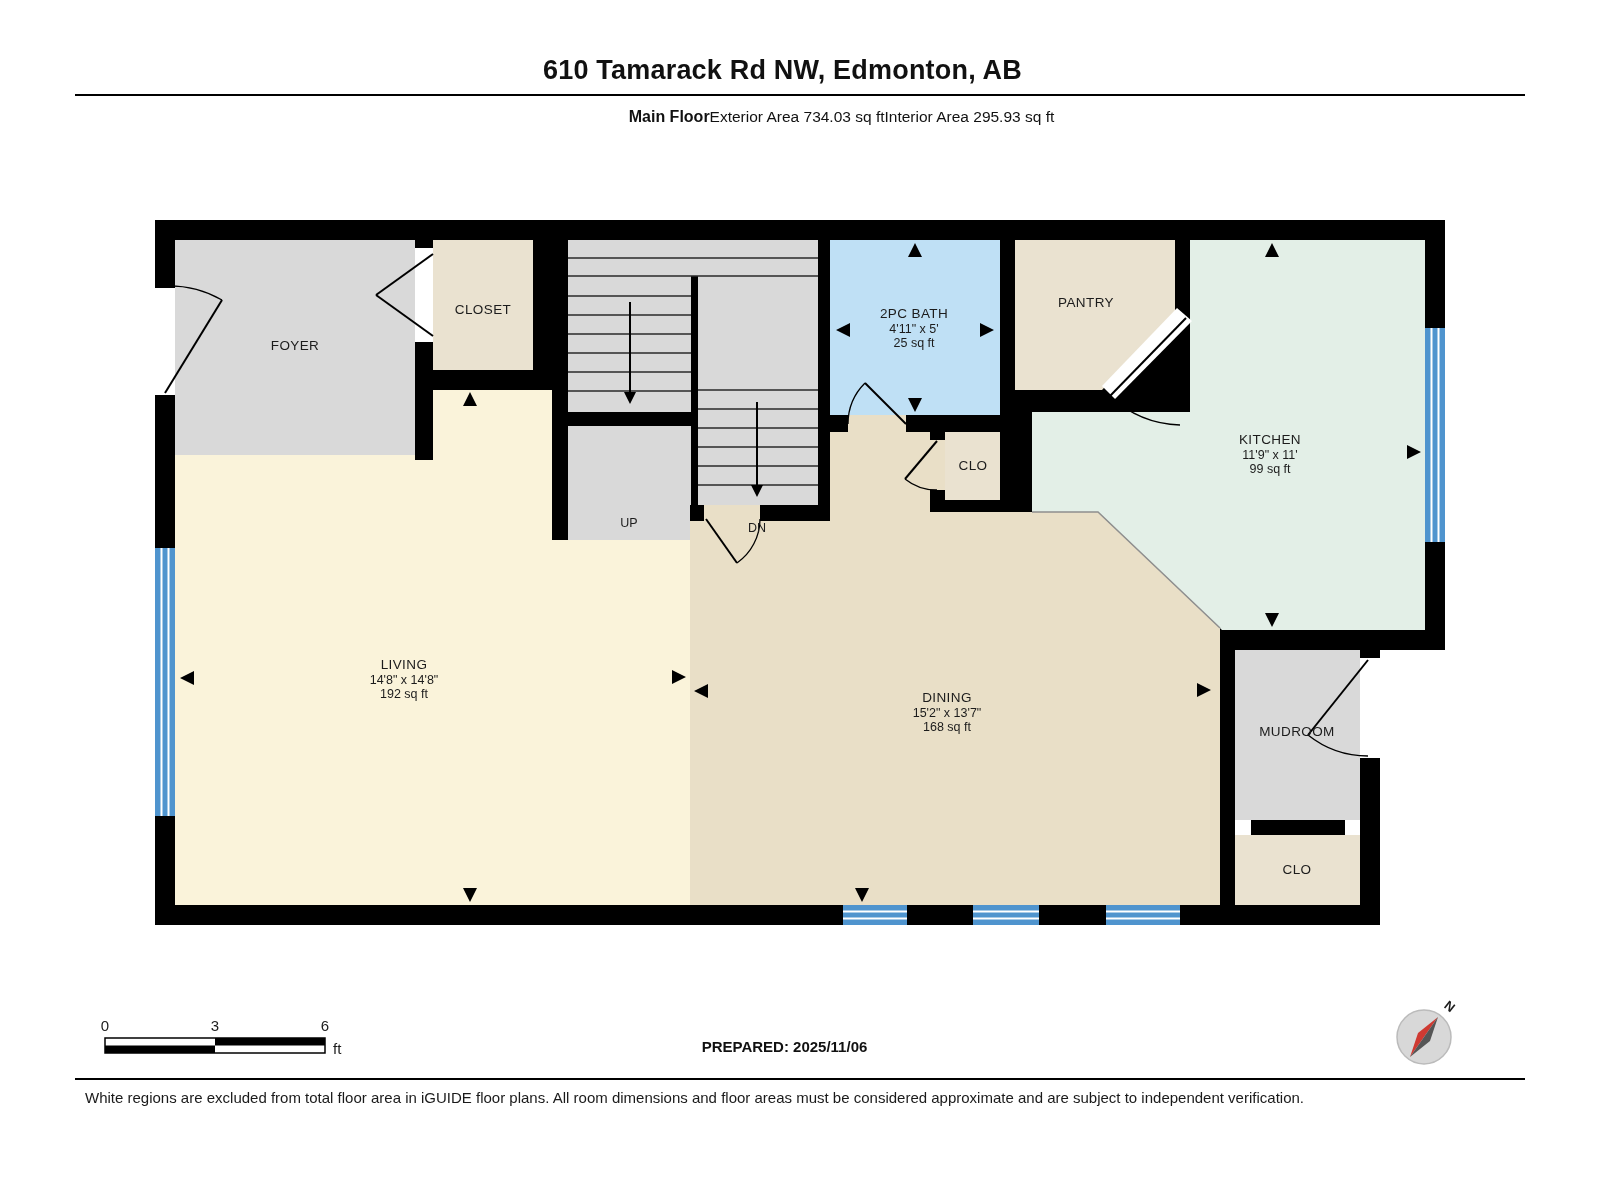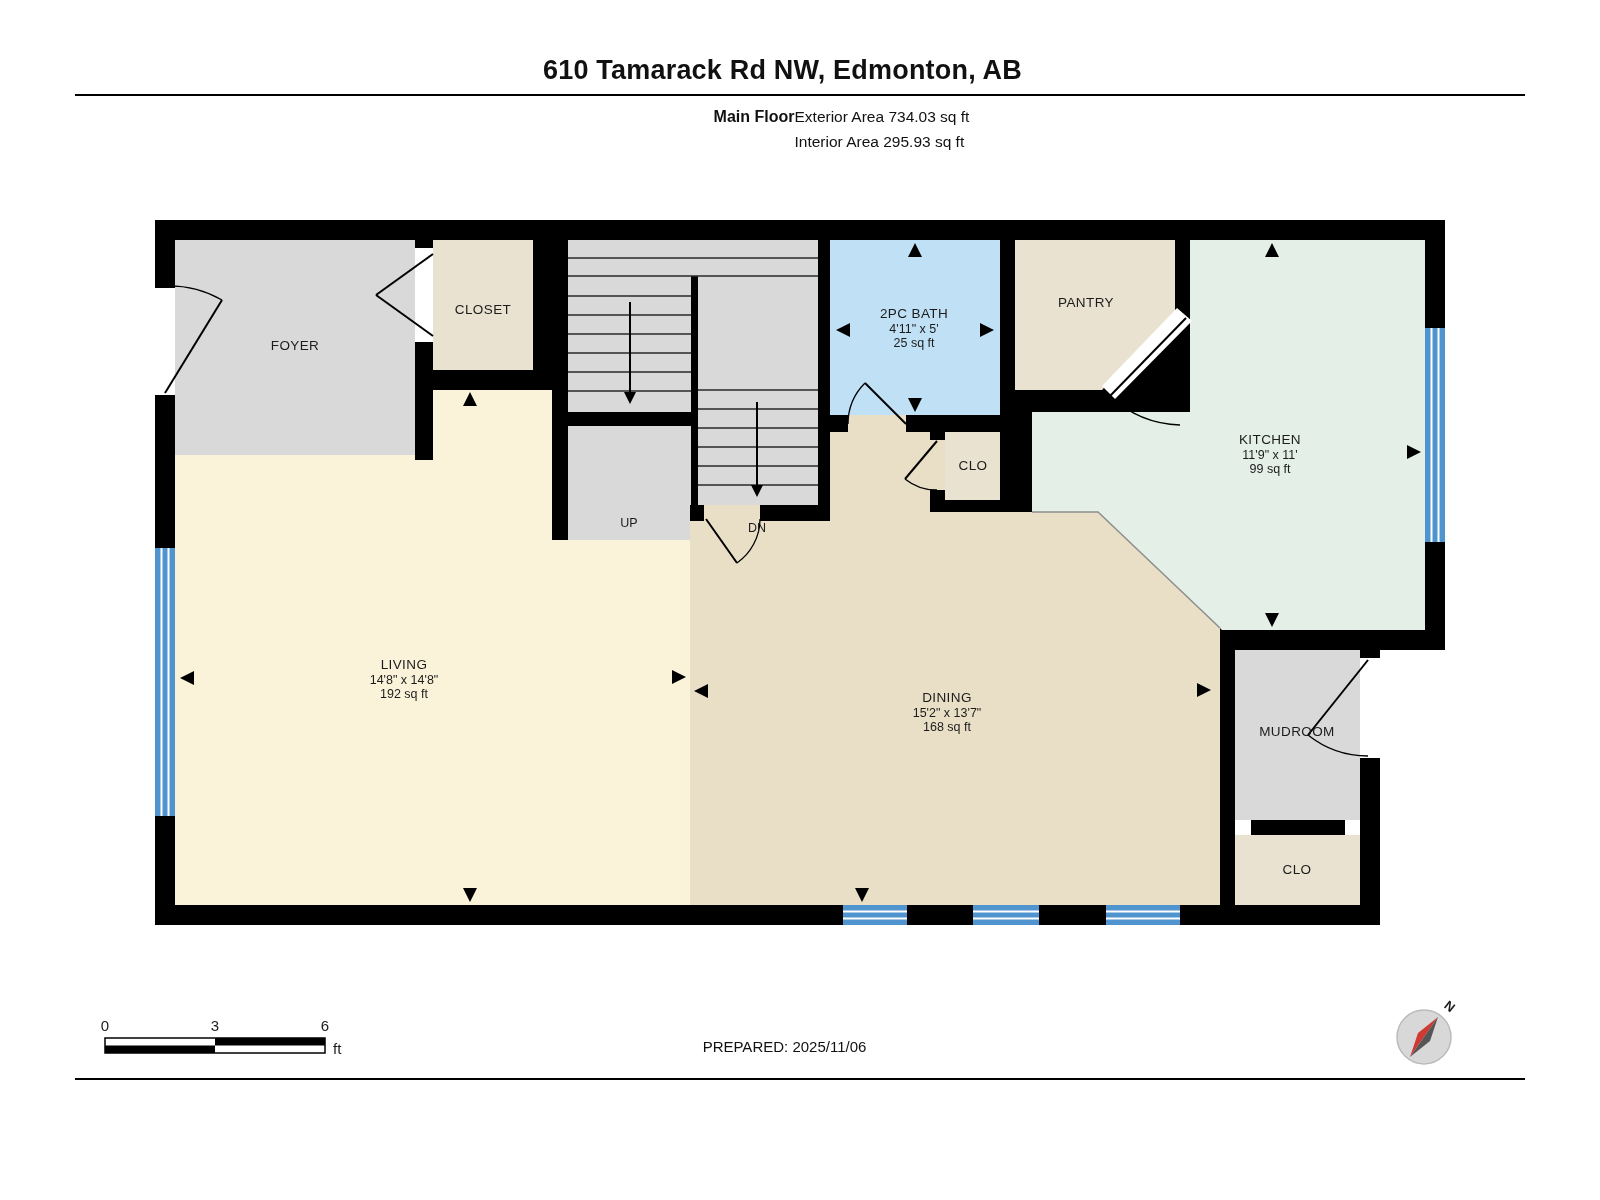--- a/index.html
+++ b/index.html
@@ -4,31 +4,31 @@
 <style>
   html,body{margin:0;padding:0;background:#fff;}
   .page{position:relative;width:1600px;height:1200px;background:#ffffff;
         font-family:"Liberation Sans",sans-serif;color:#111;overflow:hidden;}
   .title{position:absolute;top:55px;left:0;width:100%;text-align:center;
          font-size:27px;font-weight:700;padding-right:35px;box-sizing:border-box;letter-spacing:.2px;}
   .title-rule{position:absolute;top:94px;left:75px;width:1450px;height:2px;background:#000;}
   .subtitle{position:absolute;top:104px;left:0;width:100%;display:flex;
             justify-content:center;padding-left:83px;box-sizing:border-box;}
   .floor-label{font-size:16px;font-weight:700;line-height:25px;}
-  .areas{display:flex;flex-direction:column;}
+  .areas{display:flex;flex-direction:row;}
   .areas span{font-size:15.5px;line-height:25px;}
   .plan{position:absolute;top:0;left:0;}
   svg text{font-family:"Liberation Sans",sans-serif;fill:#1c1c1c;}
   .room-name{font-size:13.5px;letter-spacing:.4px;}
   .room-sub{font-size:12.5px;}
   .stair-label{font-size:12.5px;}
   .scale-num{font-size:15px;}
   .compass-n{font-size:13px;font-weight:600;}
   .prepared{position:absolute;top:1038px;left:0;width:100%;text-align:center;
-            font-size:15px;font-weight:400;padding-right:31px;box-sizing:border-box;}
+            font-size:15px;font-weight:700;padding-right:31px;box-sizing:border-box;}
   .footer-rule{position:absolute;top:1078px;left:75px;width:1450px;height:2px;background:#000;}
   .disclaimer{position:absolute;top:1089px;left:85px;width:1430px;font-size:15px;color:#1a1a1a;}
 </style>
 </head>
 <body>
 
 <div class="page">
 
   <div class="title">610 Tamarack Rd NW, Edmonton, AB</div>
   <div class="title-rule"></div>
@@ -185,14 +185,15 @@
     <g>
       <circle cx="1424" cy="1037" r="27" fill="#d8d8d8" stroke="#bbbbbb" stroke-width="1.5"></circle>
       <polygon points="1438,1017 1418,1033 1410,1057" fill="#cf3a32"></polygon>
       <polygon points="1438,1017 1430,1041 1410,1057" fill="#555555"></polygon>
       <text x="1447" y="1010" class="compass-n" text-anchor="middle" transform="rotate(38 1447 1010)">N</text>
     </g>
   </svg>
 
   <div class="prepared">PREPARED: 2025/11/06</div>
   <div class="footer-rule"></div>
+  <div class="disclaimer">White regions are excluded from total floor area in iGUIDE floor plans. All room dimensions and floor areas must be considered approximate and are subject to independent verification.</div>
 
 </div>
 
 </body></html>

